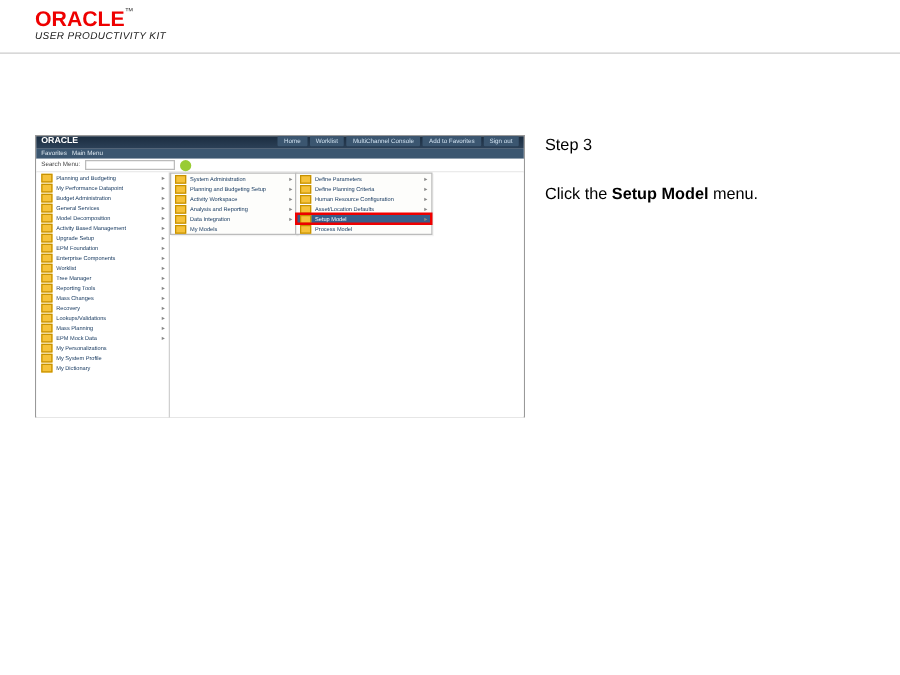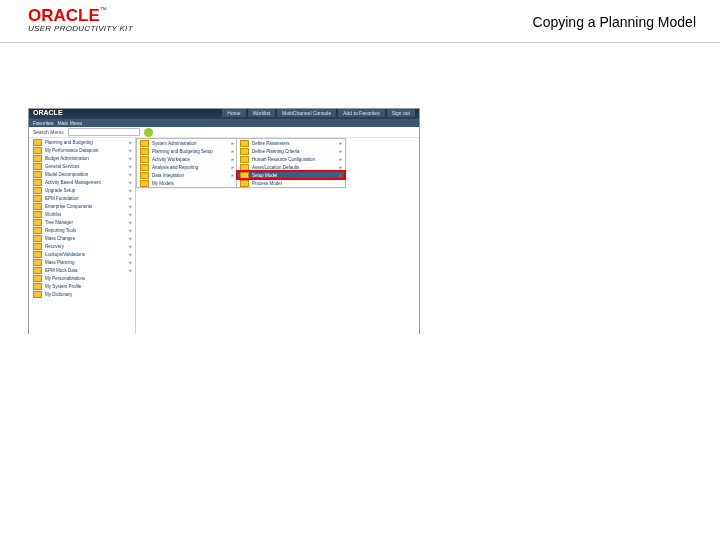--- a/index.html
+++ b/index.html
@@ -46,24 +46,27 @@
 </head>
 <body>
 
 <div class="banner">
   <div class="logo-block">
     <div>
       <span class="logo-word">ORACLE</span><span class="logo-tm">™</span>
     </div>
     <div class="logo-sub">USER PRODUCTIVITY KIT</div>
   </div>
-  <div class="banner-title">Copying a Planning Model</div>
 </div>
 
 <div class="instr">
+  <div class="step">Step 3</div>
+  <div class="body">
+    <span>Click the </span><b>Setup Model</b><span> menu.</span>
+  </div>
 </div>
 
 <div class="shot">
   <div class="topbar">
     <span class="mini-logo">ORACLE</span>
     <div class="navlinks">
       <span>Home</span>
       <span>Worklist</span>
       <span>MultiChannel Console</span>
       <span>Add to Favorites</span>

